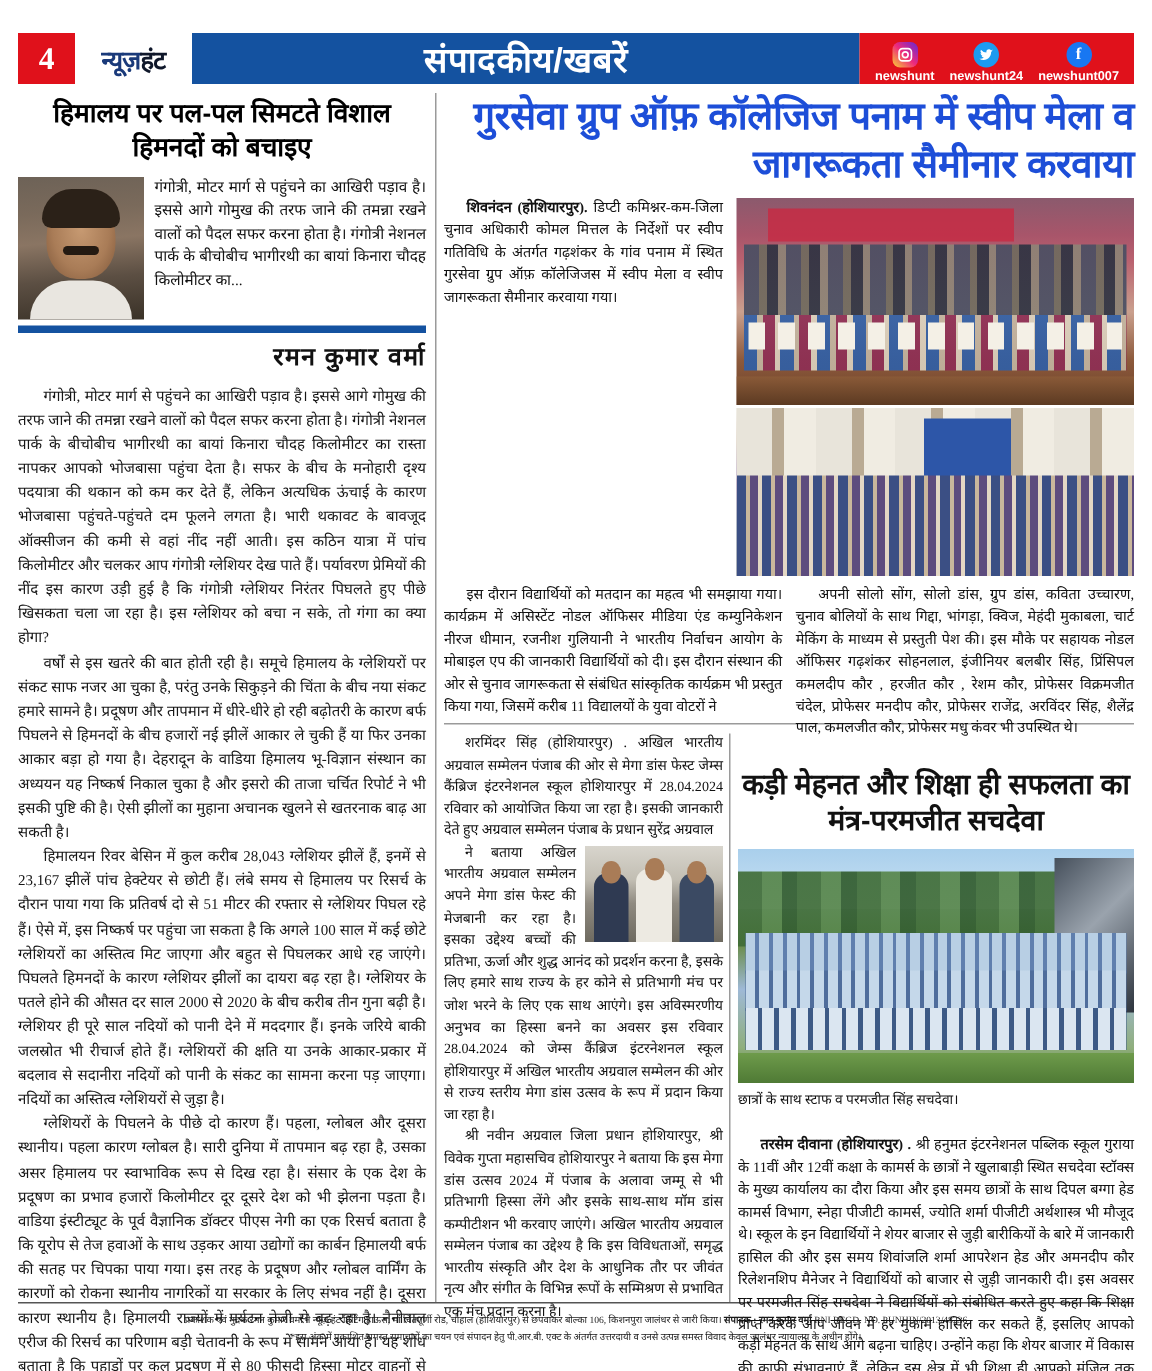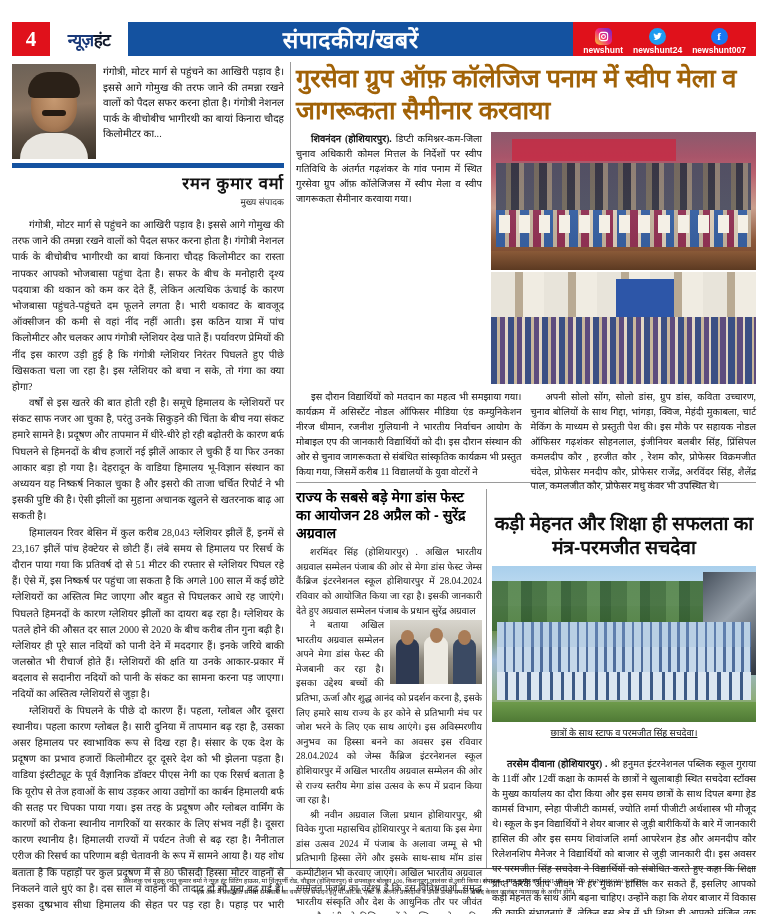--- a/index.html
+++ b/index.html
@@ -96,21 +96,21 @@
   .edit-role{text-align:right;font-size:9px;margin-top:1px;color:#222;}
   .edit-body{
     margin-top:9px;font-size:10px;line-height:1.62;text-align:justify;
     font-family:"Liberation Serif",serif;color:#161616;
   }
   .edit-body p{margin:0 0 0 0;text-indent:17px;}
 
   
   .main-col{position:absolute;left:296px;top:62px;width:460px;}
   .main-head{
-    font-size:25.5px;font-weight:bold;line-height:1.26;text-align:left;color:#a16207;
+    font-size:25.5px;font-weight:bold;line-height:1.26;text-align:right;color:#1d4ed8;
     margin:0 0 6px 0;letter-spacing:-0.2px;
   }
   .story-grid{display:flex;gap:9px;}
   .story-text{width:186px;font-size:9.6px;line-height:1.55;text-align:justify;
     font-family:"Liberation Serif",serif;}
   .story-text p{margin:0;text-indent:15px;}
   .story-text .dl{font-weight:bold;}
   .story-right{flex:1;}
   .photo-main{
     width:100%;height:138px;position:relative;overflow:hidden;
@@ -178,21 +178,21 @@
   .sd-photo .bldg{position:absolute;right:0;top:4%;width:20%;height:66%;
     background:linear-gradient(135deg,#46505c 0%,#9aa3ad 45%,#2d343d 100%);}
   .sd-photo .r1{position:absolute;left:2%;top:36%;width:96%;height:17%;
     background:repeating-linear-gradient(90deg,#b8cfe4 0 2.6%,#5f7fae 2.6% 3.6%);}
   .sd-photo .r2{position:absolute;left:2%;top:52%;width:96%;height:17%;
     background:repeating-linear-gradient(90deg,#c5d8ea 0 2.6%,#4f6d9c 2.6% 3.6%);}
   .sd-photo .r3{position:absolute;left:2%;top:68%;width:96%;height:18%;
     background:repeating-linear-gradient(90deg,#dbe6f1 0 3.2%,#3d5a86 3.2% 4.4%);}
   .sd-photo .grass{position:absolute;left:0;bottom:0;width:100%;height:13%;
     background:linear-gradient(180deg,#6e9b4b,#4f7a35);}
-  .sd-cap{text-align:center;font-size:9.2px;margin-top:4px;font-family:"Liberation Serif",serif;text-decoration:underline;}
+  .sd-cap{font-size:9.2px;margin-top:4px;font-family:"Liberation Serif",serif;}
   .sd-body{margin-top:18px;font-size:9.6px;line-height:1.56;text-align:justify;
     font-family:"Liberation Serif",serif;}
   .sd-body p{margin:0;text-indent:15px;}
   .sd-body .dl{font-weight:bold;}
 
   
   .footer{position:absolute;left:12px;top:876px;width:744px;text-align:center;
     font-size:6.4px;line-height:1.65;color:#1a1a1a;font-family:"Liberation Serif",serif;}
   .footer b{font-weight:bold;}
 </style>
@@ -231,30 +231,30 @@
       </div>
     </div>
   </div>
 
   <div class="vrule" style="left:290px;top:62px;height:806px;"></div>
   <div class="vrule" style="left:486px;top:489px;height:379px;"></div>
   <div class="hrule" style="left:296px;top:482px;width:460px;"></div>
   <div class="hrule" style="left:12px;top:868px;width:744px;background:#555;"></div>
 
   <div class="edit-col">
+    <h1 class="edit-title">हिमालय पर पल-पल सिमटते विशाल हिमनदों को बचाइए</h1>
     <div class="edit-top">
       <div class="edit-photo">
         <span class="ph-hair"></span>
         <span class="ph-mo"></span>
       </div>
       <div class="edit-lead">गंगोत्री, मोटर मार्ग से पहुंचने का आखिरी पड़ाव है। इससे आगे गोमुख की तरफ जाने की तमन्ना रखने वालों को पैदल सफर करना होता है। गंगोत्री नेशनल पार्क के बीचोबीच भागीरथी का बायां किनारा चौदह किलोमीटर का...</div>
     </div>
     <div class="edit-bar"></div>
     <div class="edit-author">रमन कुमार वर्मा</div>
-    <div class="edit-role">मुख्य संपादक</div>
     <div class="edit-body">
       <p>गंगोत्री, मोटर मार्ग से पहुंचने का आखिरी पड़ाव है। इससे आगे गोमुख की तरफ जाने की तमन्ना रखने वालों को पैदल सफर करना होता है। गंगोत्री नेशनल पार्क के बीचोबीच भागीरथी का बायां किनारा चौदह किलोमीटर का रास्ता नापकर आपको भोजबासा पहुंचा देता है। सफर के बीच के मनोहारी दृश्य पदयात्रा की थकान को कम कर देते हैं, लेकिन अत्यधिक ऊंचाई के कारण भोजबासा पहुंचते-पहुंचते दम फूलने लगता है। भारी थकावट के बावजूद ऑक्सीजन की कमी से वहां नींद नहीं आती। इस कठिन यात्रा में पांच किलोमीटर और चलकर आप गंगोत्री ग्लेशियर देख पाते हैं। पर्यावरण प्रेमियों की नींद इस कारण उड़ी हुई है कि गंगोत्री ग्लेशियर निरंतर पिघलते हुए पीछे खिसकता चला जा रहा है। इस ग्लेशियर को बचा न सके, तो गंगा का क्या होगा?</p>
       <p>वर्षों से इस खतरे की बात होती रही है। समूचे हिमालय के ग्लेशियरों पर संकट साफ नजर आ चुका है, परंतु उनके सिकुड़ने की चिंता के बीच नया संकट हमारे सामने है। प्रदूषण और तापमान में धीरे-धीरे हो रही बढ़ोतरी के कारण बर्फ पिघलने से हिमनदों के बीच हजारों नई झीलें आकार ले चुकी हैं या फिर उनका आकार बड़ा हो गया है। देहरादून के वाडिया हिमालय भू-विज्ञान संस्थान का अध्ययन यह निष्कर्ष निकाल चुका है और इसरो की ताजा चर्चित रिपोर्ट ने भी इसकी पुष्टि की है। ऐसी झीलों का मुहाना अचानक खुलने से खतरनाक बाढ़ आ सकती है।</p>
       <p>हिमालयन रिवर बेसिन में कुल करीब 28,043 ग्लेशियर झीलें हैं, इनमें से 23,167 झीलें पांच हेक्टेयर से छोटी हैं। लंबे समय से हिमालय पर रिसर्च के दौरान पाया गया कि प्रतिवर्ष दो से 51 मीटर की रफ्तार से ग्लेशियर पिघल रहे हैं। ऐसे में, इस निष्कर्ष पर पहुंचा जा सकता है कि अगले 100 साल में कई छोटे ग्लेशियरों का अस्तित्व मिट जाएगा और बहुत से पिघलकर आधे रह जाएंगे। पिघलते हिमनदों के कारण ग्लेशियर झीलों का दायरा बढ़ रहा है। ग्लेशियर के पतले होने की औसत दर साल 2000 से 2020 के बीच करीब तीन गुना बढ़ी है। ग्लेशियर ही पूरे साल नदियों को पानी देने में मददगार हैं। इनके जरिये बाकी जलस्रोत भी रीचार्ज होते हैं। ग्लेशियरों की क्षति या उनके आकार-प्रकार में बदलाव से सदानीरा नदियों को पानी के संकट का सामना करना पड़ जाएगा। नदियों का अस्तित्व ग्लेशियरों से जुड़ा है।</p>
       <p>ग्लेशियरों के पिघलने के पीछे दो कारण हैं। पहला, ग्लोबल और दूसरा स्थानीय। पहला कारण ग्लोबल है। सारी दुनिया में तापमान बढ़ रहा है, उसका असर हिमालय पर स्वाभाविक रूप से दिख रहा है। संसार के एक देश के प्रदूषण का प्रभाव हजारों किलोमीटर दूर दूसरे देश को भी झेलना पड़ता है। वाडिया इंस्टीट्यूट के पूर्व वैज्ञानिक डॉक्टर पीएस नेगी का एक रिसर्च बताता है कि यूरोप से तेज हवाओं के साथ उड़कर आया उद्योगों का कार्बन हिमालयी बर्फ की सतह पर चिपका पाया गया। इस तरह के प्रदूषण और ग्लोबल वार्मिंग के कारणों को रोकना स्थानीय नागरिकों या सरकार के लिए संभव नहीं है। दूसरा कारण स्थानीय है। हिमालयी राज्यों में पर्यटन तेजी से बढ़ रहा है। नैनीताल एरीज की रिसर्च का परिणाम बड़ी चेतावनी के रूप में सामने आया है। यह शोध बताता है कि पहाड़ों पर कुल प्रदूषण में से 80 फीसदी हिस्सा मोटर वाहनों से निकलने वाले धुएं का है। दस साल में वाहनों की तादाद दो सौ गुना बढ़ गई है। इसका दुष्प्रभाव सीधा हिमालय की सेहत पर पड़ रहा है। पहाड़ पर भारी मशीनरी का बेधड़क इस्तेमाल, जंगलों में तेजी से बढ़ती मानव गतिविधियां, जंगलों की आग के अलावा बड़े पैमाने पर नदियों में पड़ रहा मलबा हिमालय के समूचे प्राकृतिक तंत्र को रौंद रहा है।</p>
 
     </div>
   </div>
 
   <div class="main-col">
@@ -282,21 +282,20 @@
       <div class="c">
         <p>इस दौरान विद्यार्थियों को मतदान का महत्व भी समझाया गया। कार्यक्रम में असिस्टेंट नोडल ऑफिसर मीडिया एंड कम्युनिकेशन नीरज धीमान, रजनीश गुलियानी ने भारतीय निर्वाचन आयोग के मोबाइल एप की जानकारी विद्यार्थियों को दी। इस दौरान संस्थान की ओर से चुनाव जागरूकता से संबंधित सांस्कृतिक कार्यक्रम भी प्रस्तुत किया गया, जिसमें करीब 11 विद्यालयों के युवा वोटरों ने</p>
       </div>
       <div class="c">
         <p>अपनी सोलो सोंग, सोलो डांस, ग्रुप डांस, कविता उच्चारण, चुनाव बोलियों के साथ गिद्दा, भांगड़ा, क्विज, मेहंदी मुकाबला, चार्ट मेकिंग के माध्यम से प्रस्तुती पेश की। इस मौके पर सहायक नोडल ऑफिसर गढ़शंकर सोहनलाल, इंजीनियर बलबीर सिंह, प्रिंसिपल कमलदीप कौर , हरजीत कौर , रेशम कौर, प्रोफेसर विक्रमजीत चंदेल, प्रोफेसर मनदीप कौर, प्रोफेसर राजेंद्र, अरविंदर सिंह, शैलेंद्र पाल, कमलजीत कौर, प्रोफेसर मधु कंवर भी उपस्थित थे।</p>
       </div>
     </div>
   </div>
 
   <div class="df-col">
-    <h3 class="df-head">राज्य के सबसे बड़े मेगा डांस फेस्ट का आयोजन 28 अप्रैल को - सुरेंद्र अग्रवाल</h3>
     <div class="df-body">
       <p><span class="dl">शरमिंदर सिंह (होशियारपुर) .</span> <span>अखिल भारतीय अग्रवाल सम्मेलन पंजाब की ओर से मेगा डांस फेस्ट जेम्स कैंब्रिज इंटरनेशनल स्कूल होशियारपुर में 28.04.2024 रविवार को आयोजित किया जा रहा है। इसकी जानकारी देते हुए अग्रवाल सम्मेलन पंजाब के प्रधान सुरेंद्र अग्रवाल</span></p>
       <div class="df-photo">
         <span class="p1"></span>
         <span class="p2"></span>
         <span class="p3"></span>
         <span class="h1"></span>
         <span class="h2"></span>
         <span class="h3"></span>
       </div>

